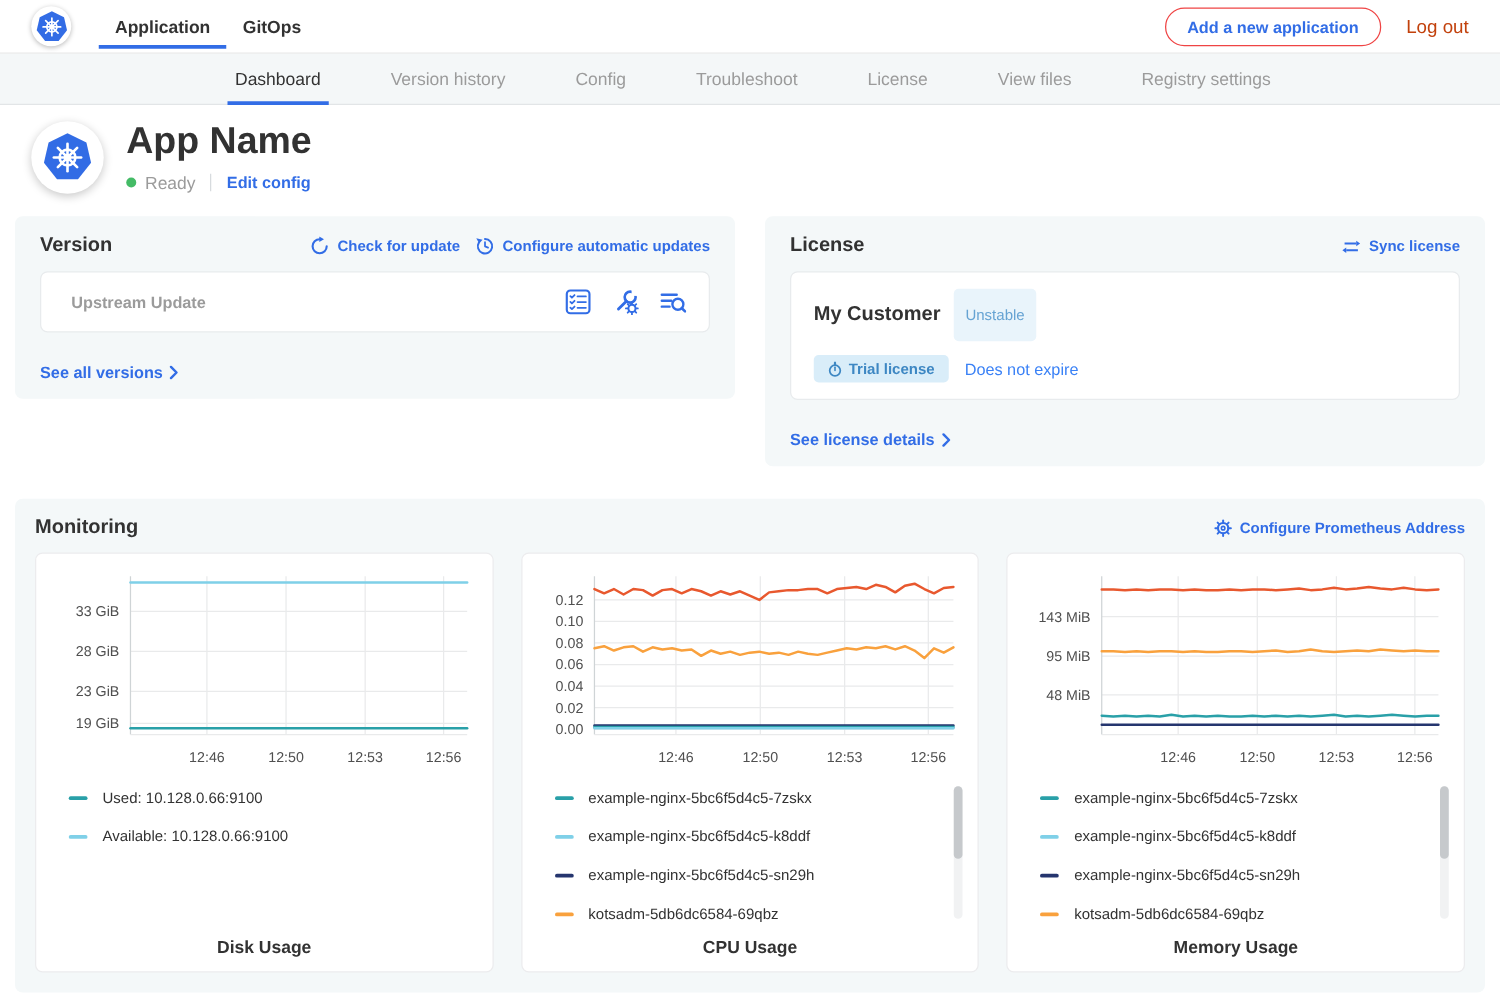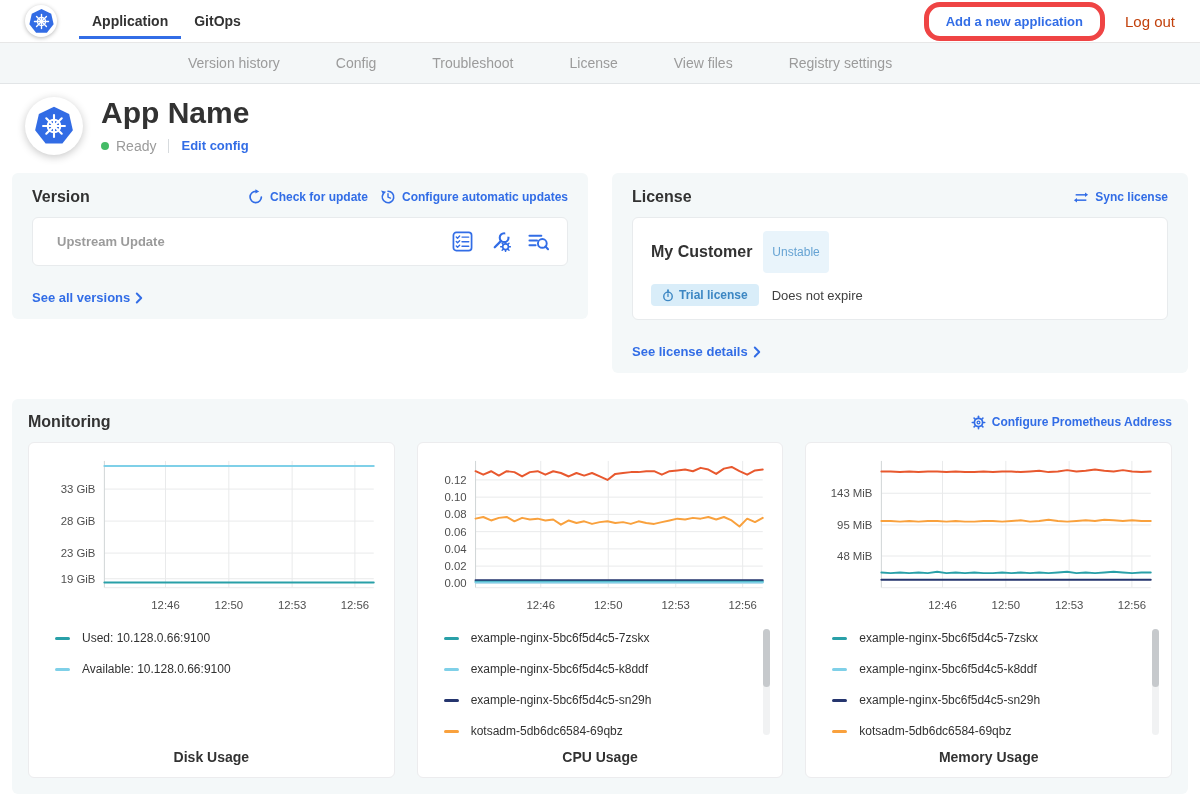--- a/index.html
+++ b/index.html
@@ -7,21 +7,21 @@
   body { font-family:"Liberation Sans", sans-serif; background:#fff; overflow:hidden; color:#323232; }
 
   
   .topnav { height:43px; border-bottom:1px solid #e7e7e7; display:flex; align-items:stretch; padding:4px 25px; background:#fff; }
   .brand { display:flex; align-items:center; margin-right:22px; }
   .brand-circle { width:32px; height:32px; border-radius:50%; background:#fff; box-shadow:0 1px 4px rgba(0,0,0,.28); display:flex; align-items:center; justify-content:center; cursor:pointer; }
   .topnav-tabs { display:flex; align-items:stretch; }
   .topnav-tab { display:flex; align-items:center; padding:0 13px; font-size:14px; font-weight:700; color:#323232; position:relative; cursor:pointer; }
   .topnav-tab.active::after { content:""; position:absolute; left:0; right:0; bottom:-1px; height:3px; background:#326de6; }
   .topnav-right { margin-left:auto; display:flex; align-items:center; gap:20px; }
-  .add-app-btn { border:5px solid #ef4444; color:#326de6; font-weight:700; font-size:13px; border-radius:16px; padding:7px 17px; background:#fff; cursor:pointer; font-family:inherit; }
+  .add-app-btn { border:1px solid #ef4444; color:#326de6; font-weight:700; font-size:13px; border-radius:16px; padding:7px 17px; background:#fff; cursor:pointer; font-family:inherit; }
   .logout { font-size:15px; color:#c2410c; cursor:pointer; }
 
   
   .subnav { height:41px; background:#f4f7f8; border-bottom:1px solid #e2e5e7; display:flex; align-items:stretch; padding-left:160px; }
   .subnav-tab { display:flex; align-items:center; padding:0 28px; font-size:14px; color:#9b9b9b; position:relative; cursor:pointer; }
   .subnav-tab.active { color:#323232; }
   .subnav-tab.active::after { content:""; position:absolute; left:22px; right:22px; bottom:-1px; height:3px; background:#326de6; }
 
   
   .app-header { display:flex; align-items:flex-start; padding:13px 25px 12px; gap:18px; }
@@ -50,21 +50,21 @@
   .upstream { flex:1; font-size:13px; font-weight:700; color:#9b9b9b; padding-left:6px; }
   .version-icons { display:flex; gap:17px; color:#326de6; align-items:center; }
   .icon-btn { cursor:pointer; display:flex; }
   .see-link { display:flex; align-items:center; gap:5px; margin-top:24px; font-size:13px; font-weight:700; color:#326de6; cursor:pointer; width:max-content; }
 
   .license-name-row { display:flex; align-items:center; gap:11px; }
   .license-name { font-size:16px; font-weight:700; color:#323232; }
   .channel-badge { font-size:12px; color:#66a3d3; background:#e9f4fb; padding:14px 9px; border-radius:4px; }
   .license-meta { display:flex; align-items:center; gap:13px; margin-top:11px; }
   .trial-badge { display:flex; align-items:center; gap:5px; font-size:12px; font-weight:700; color:#3d87c3; background:#d9edf9; padding:4px 11px; border-radius:4px; }
-  .expiry { font-size:13px; color:#404040; }
+  .expiry { font-size:13px; color:#3b82f6; }
 
   
   .monitoring { margin:26px 12px 0; background:#f4f8f9; border-radius:6px; padding:14px 16px 16px; }
   .charts-row { display:flex; gap:22px; margin-top:11px; }
   .chart-card { flex:1; background:#fff; border:1px solid #ececee; border-radius:6px; padding:10px 12px 12px; position:relative; }
   .chart-svg { width:100%; display:block; font-family:inherit; }
   .legend { position:relative; margin-top:2px; padding:6px 16px 0 14px; height:114px; }
   .legend-item { display:flex; align-items:center; gap:12px; font-size:12px; color:#323232; margin-bottom:17px; }
   .dash { width:15px; height:3px; border-radius:2px; flex:none; }
   .legend-scrollbar { position:absolute; right:0; top:4px; width:7px; height:106px; background:#f1f2f3; border-radius:4px; cursor:pointer; }
@@ -98,20 +98,21 @@
       <span class="topnav-tab active">Application</span>
       <span class="topnav-tab">GitOps</span>
     </div>
   <div class="topnav-right">
     <button class="add-app-btn">Add a new application</button>
     <span class="logout">Log out</span>
   </div>
 </div>
 
 <div class="subnav">
+    <span class="subnav-tab active">Dashboard</span>
     <span class="subnav-tab">Version history</span>
     <span class="subnav-tab">Config</span>
     <span class="subnav-tab">Troubleshoot</span>
     <span class="subnav-tab">License</span>
     <span class="subnav-tab">View files</span>
     <span class="subnav-tab">Registry settings</span>
   </div>
 
 <div class="app-header">
   <div class="app-logo">

